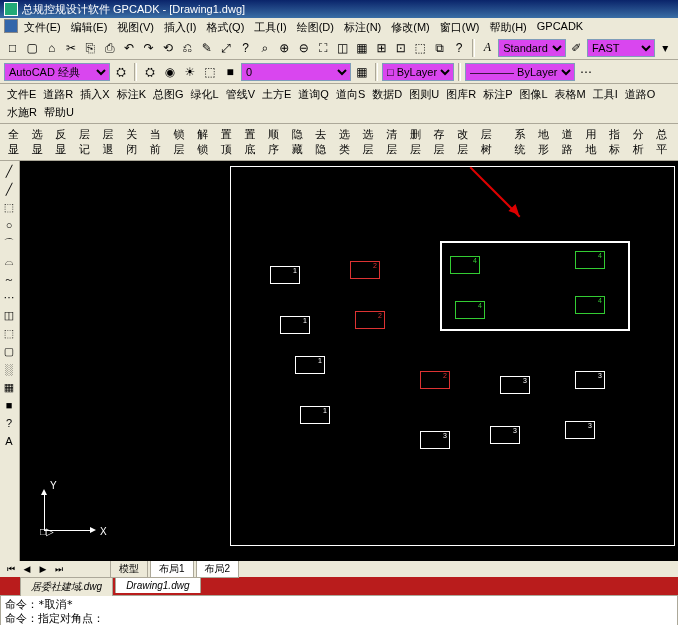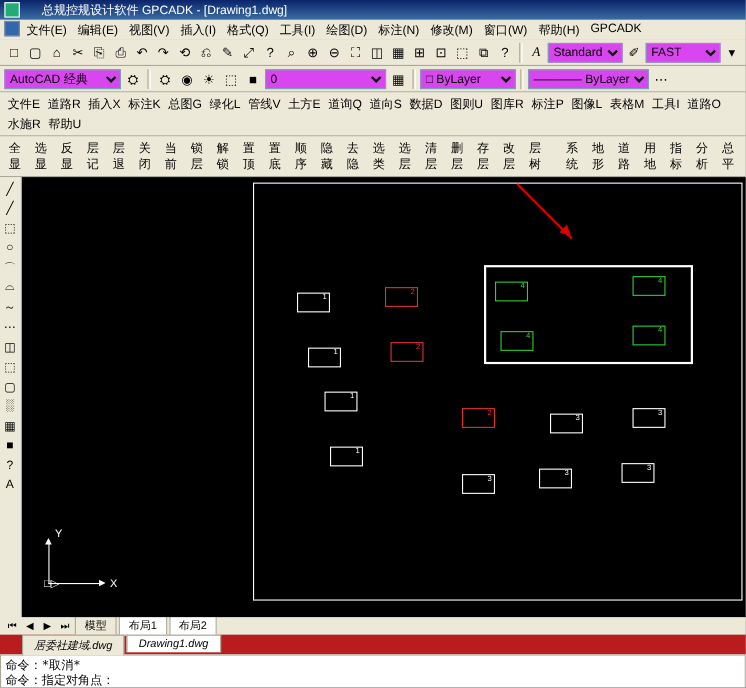--- a/index.html
+++ b/index.html
@@ -1,17 +1,17 @@
 <!DOCTYPE html>
 <html><head>
 <meta charset="utf-8">
 <style>
   * { box-sizing: border-box; margin: 0; padding: 0; }
   body { font-family: "Microsoft YaHei", SimSun, sans-serif; font-size: 11px; background: #d4d0c8; width: 678px; height: 625px; overflow: hidden; }
-  .titlebar { background: linear-gradient(#0a246a,#3a6ea5); color: #fff; height: 18px; padding: 2px 4px; display: flex; align-items: center; gap: 20px; }
+  .titlebar { background: linear-gradient(#0a246a,#3a6ea5); color: #fff; height: 18px; padding: 2px 4px; display: flex; align-items: center; gap: 4px; }
   .titlebar .icon { width: 14px; height: 14px; background: #2a7; border: 1px solid #fff; }
   .menubar { background: #ece9d8; height: 18px; display: flex; gap: 2px; padding: 1px 4px; font-size: 11px; }
   .menubar span { padding: 1px 4px; cursor: default; }
   .toolbar { background: #ece9d8; border-bottom: 1px solid #aca899; height: 24px; display: flex; align-items: center; padding: 1px 4px; gap: 2px; }
   .tb-btn { width: 18px; height: 18px; border: 1px solid transparent; display: flex; align-items: center; justify-content: center; font-size: 12px; cursor: pointer; }
   .sep { width: 3px; height: 18px; border-left: 1px solid #aca899; border-right: 1px solid #fff; margin: 0 2px; }
   select, input[type=text] { font-size: 11px; height: 18px; border: 1px solid #7f9db9; background: #d946ef; }
   .ribbon { background: #ece9d8; border-bottom: 1px solid #aca899; padding: 2px 4px; display: flex; gap: 1px; font-size: 11px; flex-wrap: wrap; }
   .ribbon span { padding: 1px 3px; cursor: pointer; }
   .layers { background: #ece9d8; border-bottom: 1px solid #aca899; padding: 2px 4px; display: flex; gap: 2px; font-size: 11px; align-items: flex-end; }
@@ -25,21 +25,21 @@
   .rect { position: absolute; width: 30px; height: 18px; border: 1px solid; font-size: 7px; }
   .axis { position: absolute; left: 20px; bottom: 15px; color: #fff; font-size: 10px; }
   .arrow-y { position: absolute; left: 24px; bottom: 30px; width: 1px; height: 40px; background: #fff; }
   .arrow-y:before { content: ""; position: absolute; top: -5px; left: -3px; border: 3px solid transparent; border-bottom: 6px solid #fff; }
   .arrow-x { position: absolute; left: 24px; bottom: 30px; width: 50px; height: 1px; background: #fff; }
   .arrow-x:before { content: ""; position: absolute; right: -5px; top: -3px; border: 3px solid transparent; border-left: 6px solid #fff; }
   .red-arrow { position: absolute; left: 440px; top: 30px; width: 70px; height: 2px; background: #d00; transform: rotate(45deg); }
   .red-arrow:after { content: ""; position: absolute; right: -3px; top: -5px; border: 5px solid transparent; border-left: 10px solid #d00; }
   .tabs { background: #ece9d8; height: 16px; display: flex; align-items: center; font-size: 10px; padding: 0 4px; gap: 2px; }
   .tab { padding: 1px 8px; border: 1px solid #aca899; background: #fff; cursor: pointer; }
-  .tab.active { background: #ece9d8; }
+  .tab.active { background: #ece9d8; margin-left: 42px; }
   .file-tabs { background: #b91c1c; height: 18px; display: flex; align-items: flex-start; font-size: 10px; padding: 0 20px; gap: 2px; font-style: italic; }
   .ftab { padding: 2px 10px; border: 1px solid #aca899; border-bottom: none; background: #ece9d8; cursor: pointer; }
   .ftab.active { background: #fff; }
   .cmdline { background: #fff; border: 1px solid #aca899; height: 60px; padding: 2px 4px; font-size: 11px; font-family: SimSun, monospace; overflow: hidden; }
   .cmdline div { line-height: 14px; }
 </style>
 </head>
 <body>
 
 <div class="titlebar">
@@ -101,21 +101,21 @@
   <span class="tb-btn">⛭</span>
   <div class="sep"></div>
   <span class="tb-btn">⛭</span>
     <span class="tb-btn">◉</span>
     <span class="tb-btn">☀</span>
     <span class="tb-btn">⬚</span>
     <span class="tb-btn">■</span>
   <select style="width:110px;"><option>0</option></select>
   <span class="tb-btn">▦</span>
   <div class="sep"></div>
-  <select style="width:87px;"><option>□ ByLayer</option></select>
+  <select style="width:72px;"><option>□ ByLayer</option></select>
   <div class="sep"></div>
   <select style="width:110px;"><option>———— ByLayer</option></select>
   <span class="tb-btn">⋯</span>
 </div>
 
 <div class="ribbon" id="ribbon">
     <span>文件E</span>
     <span>道路R</span>
     <span>插入X</span>
     <span>标注K</span>

